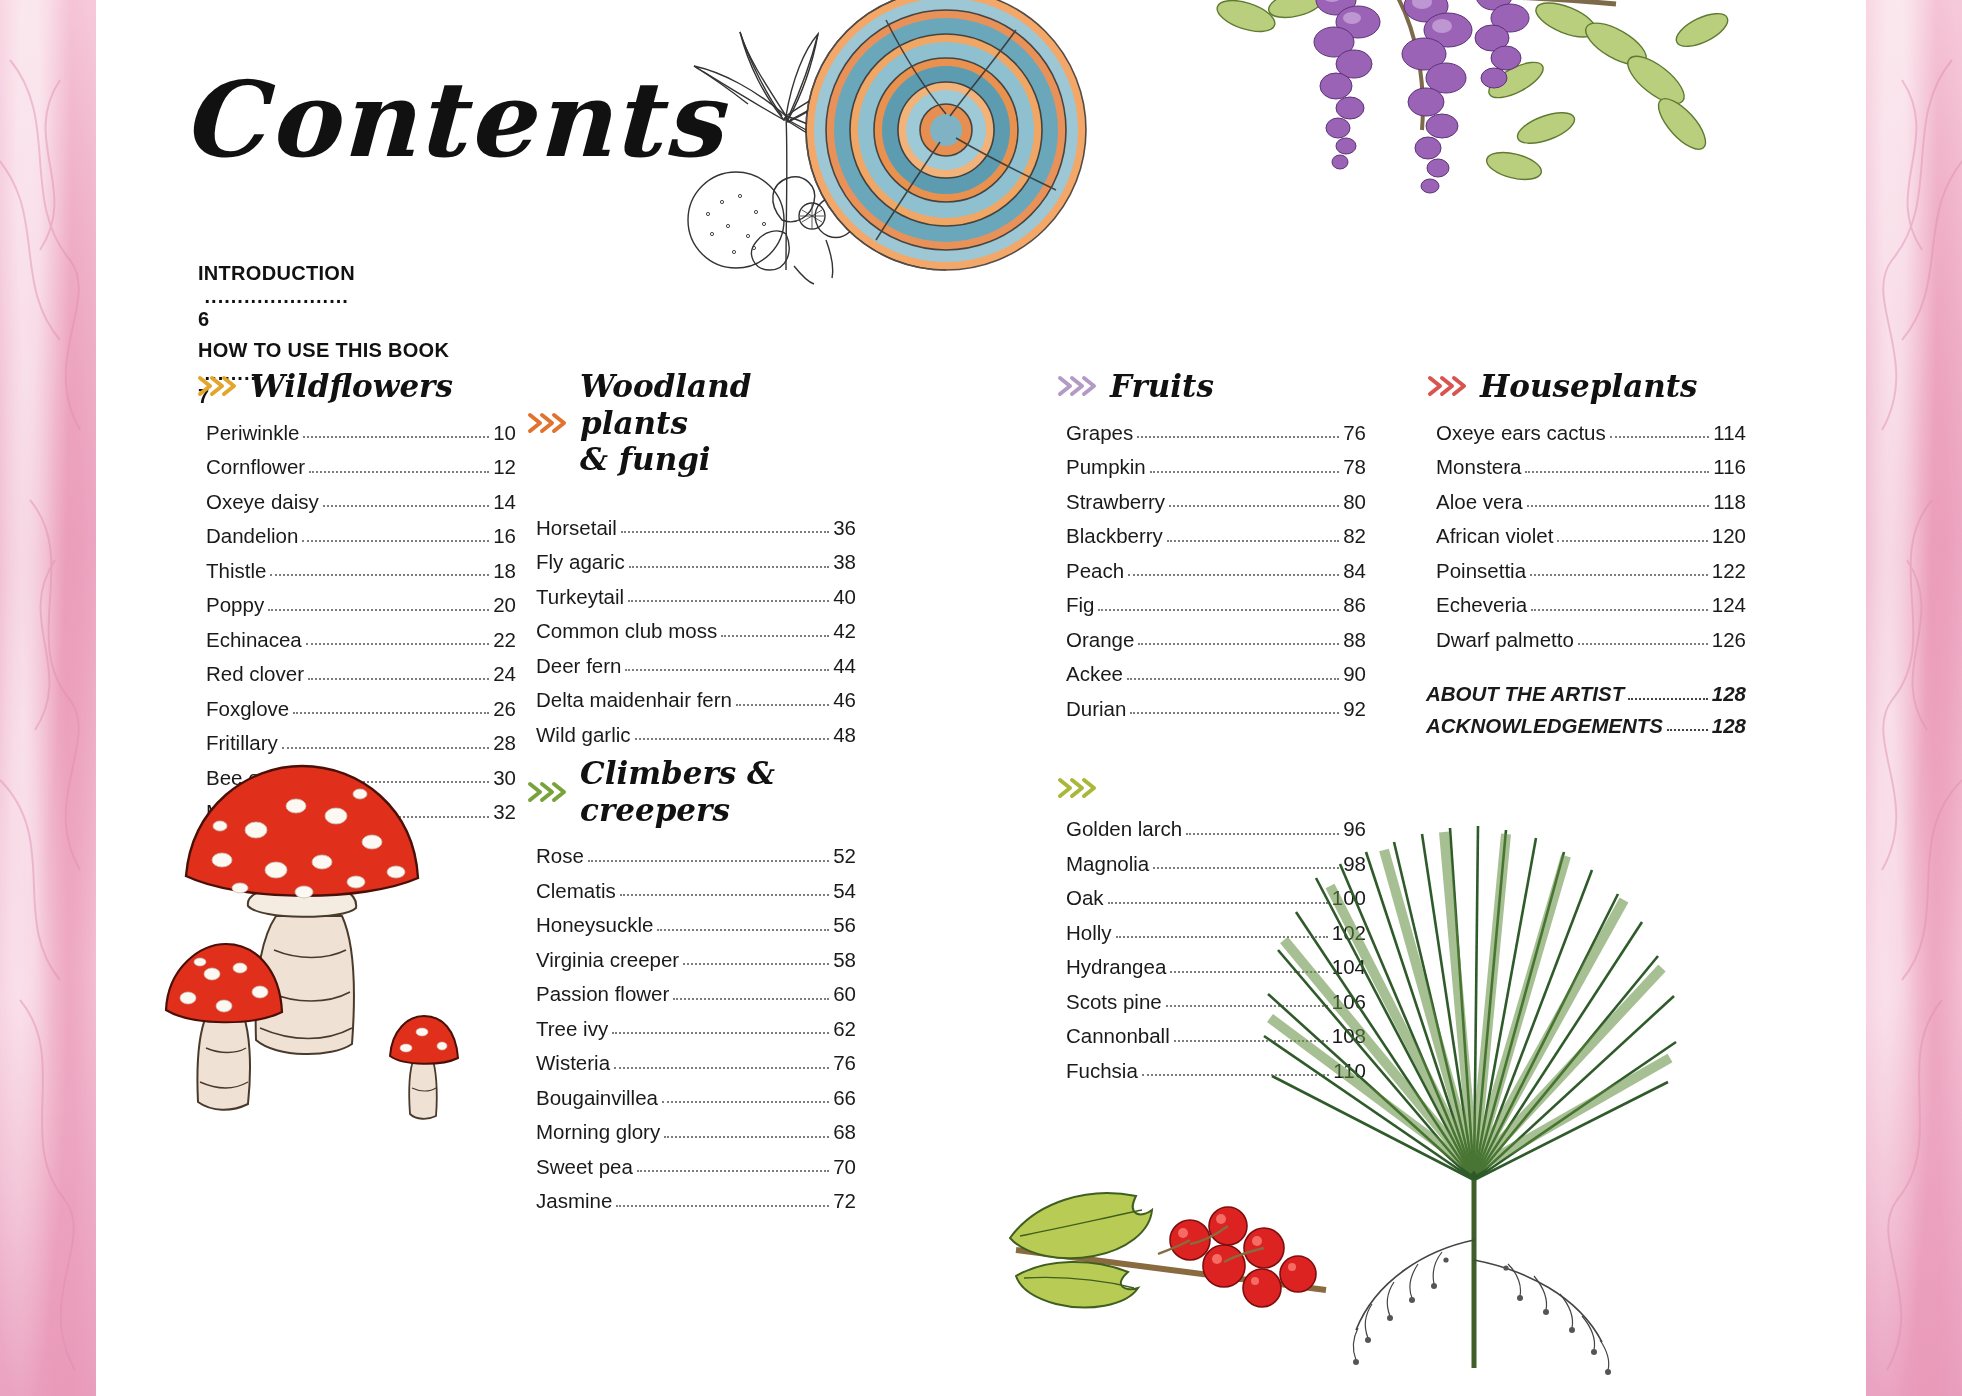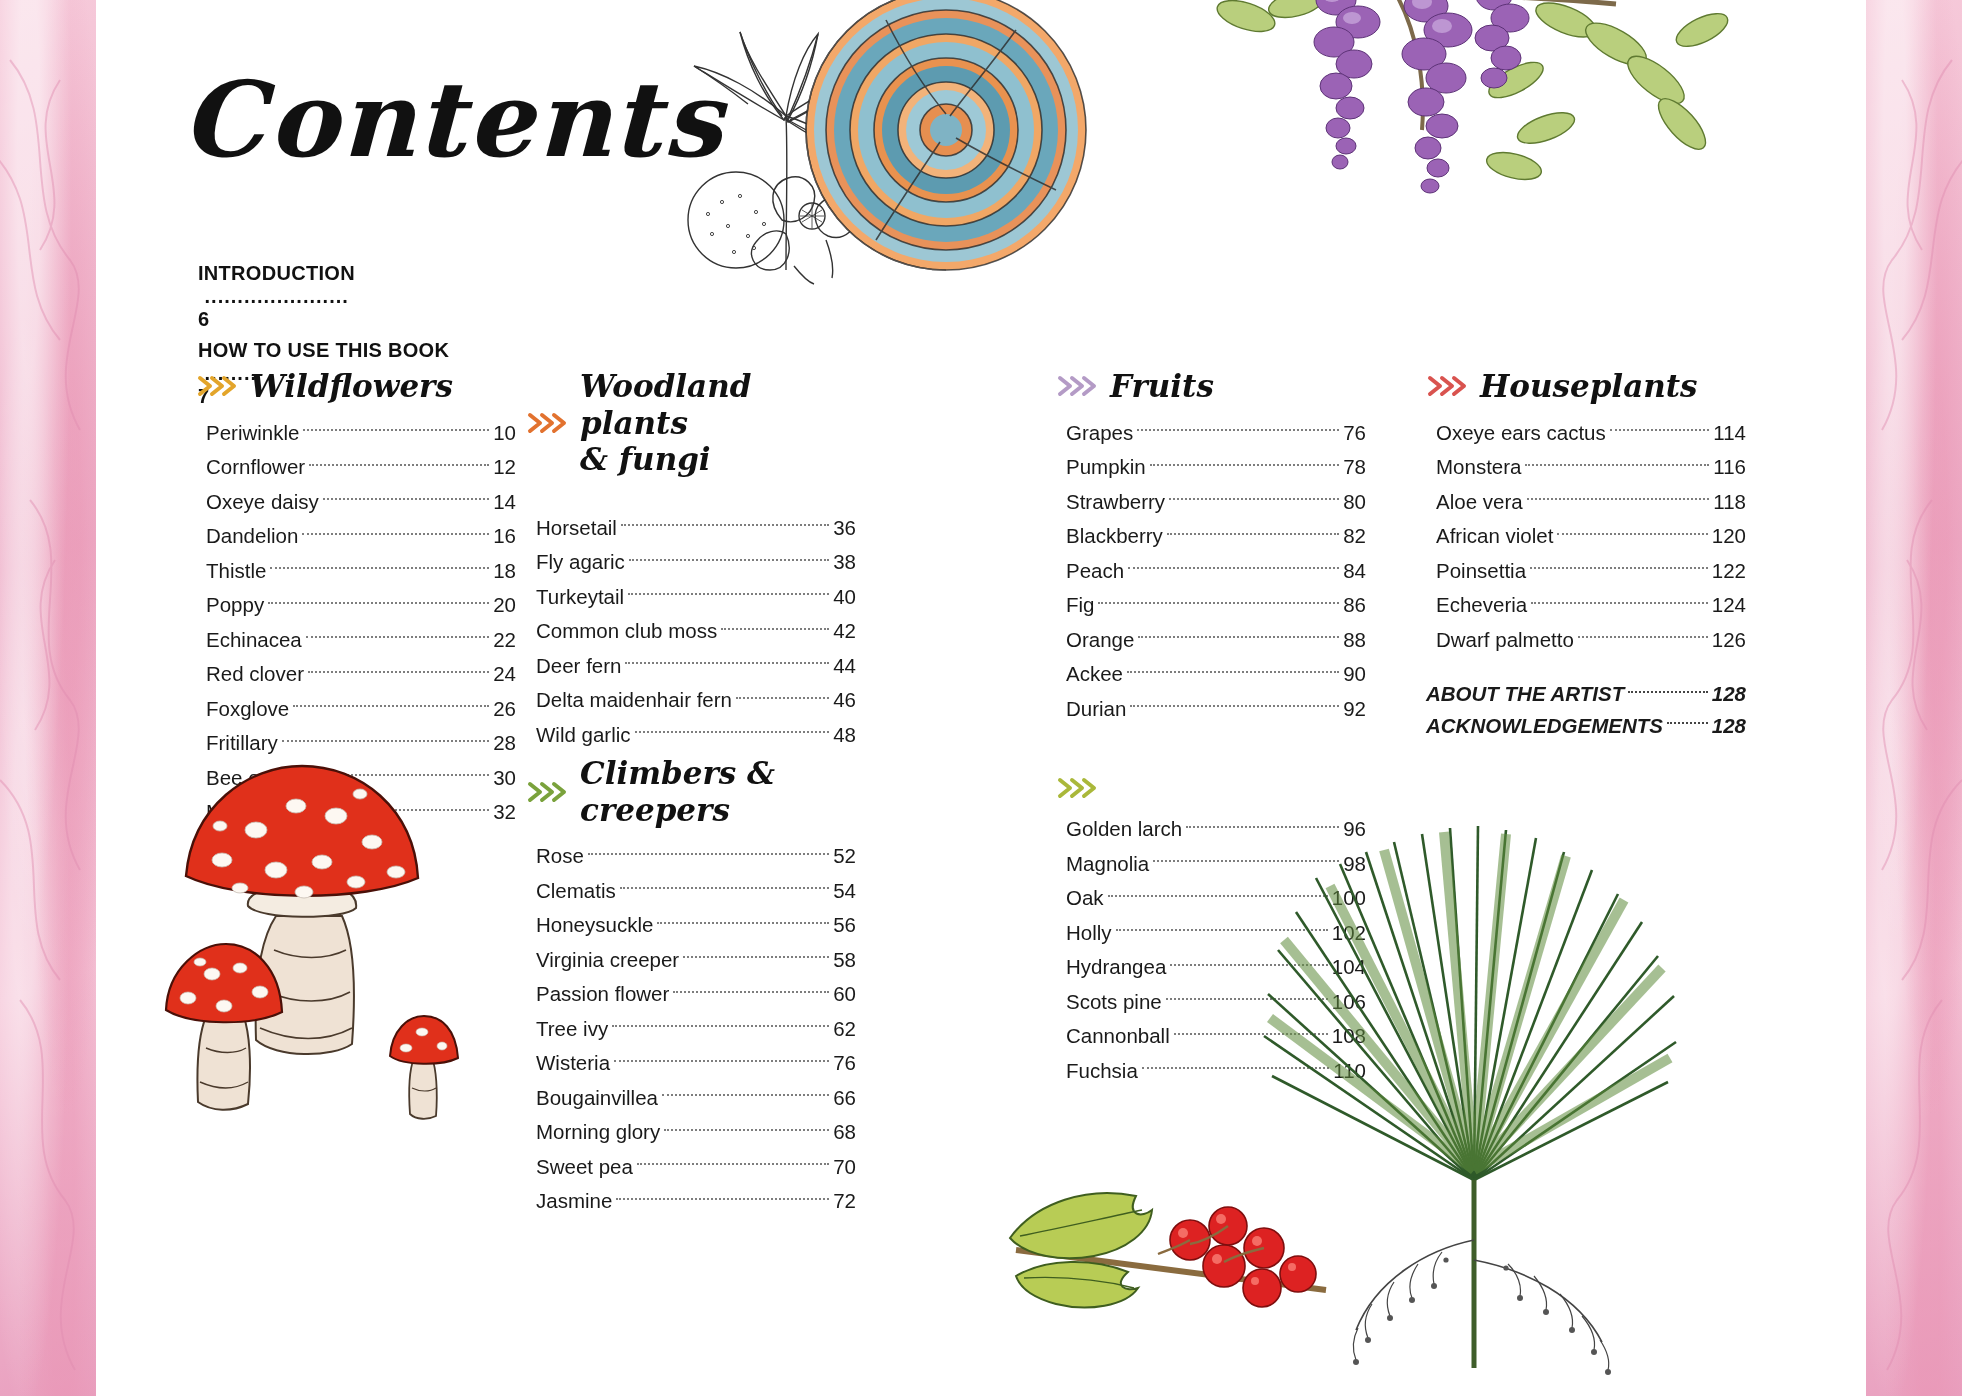--- a/index.html
+++ b/index.html
@@ -79,21 +79,21 @@
     font-family: "DejaVu Serif", serif;
     font-style: italic;
     font-weight: 700;
     font-size: 31px;
     color: #111;
     line-height: 1.18;
   }
   .entries { margin-top: 18px; margin-left: 10px; }
   .entry {
     display: flex;
-    align-items: center;
+    align-items: flex-end;
     font-size: 20.5px;
     color: #1a1a1a;
     line-height: 1.0;
     margin-bottom: 14px;
     white-space: nowrap;
   }
   .entry .name { flex: 0 0 auto; }
   .entry .leader {
     flex: 1 1 auto;
     border-bottom: 2.5px dotted #7d7d7d;

